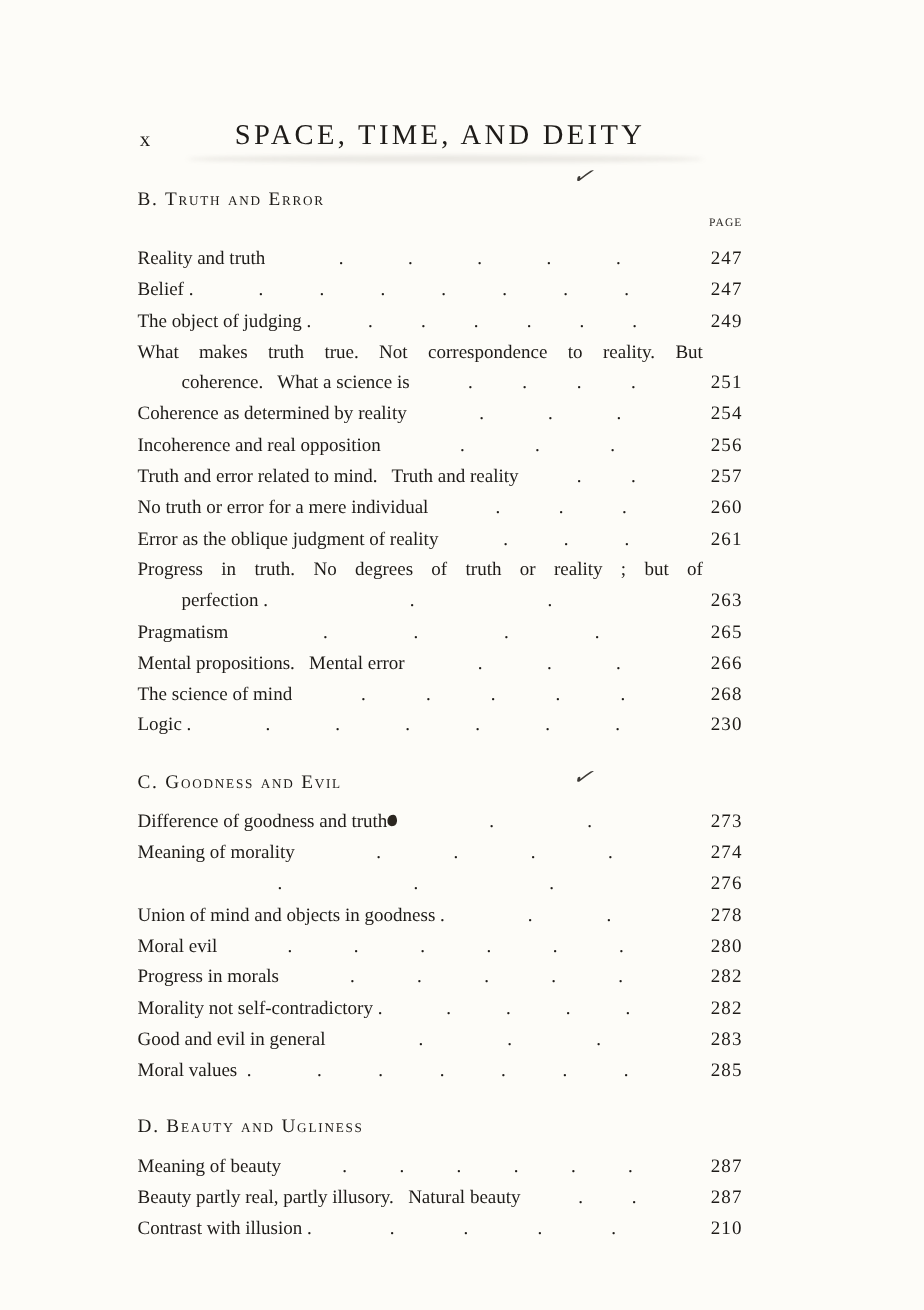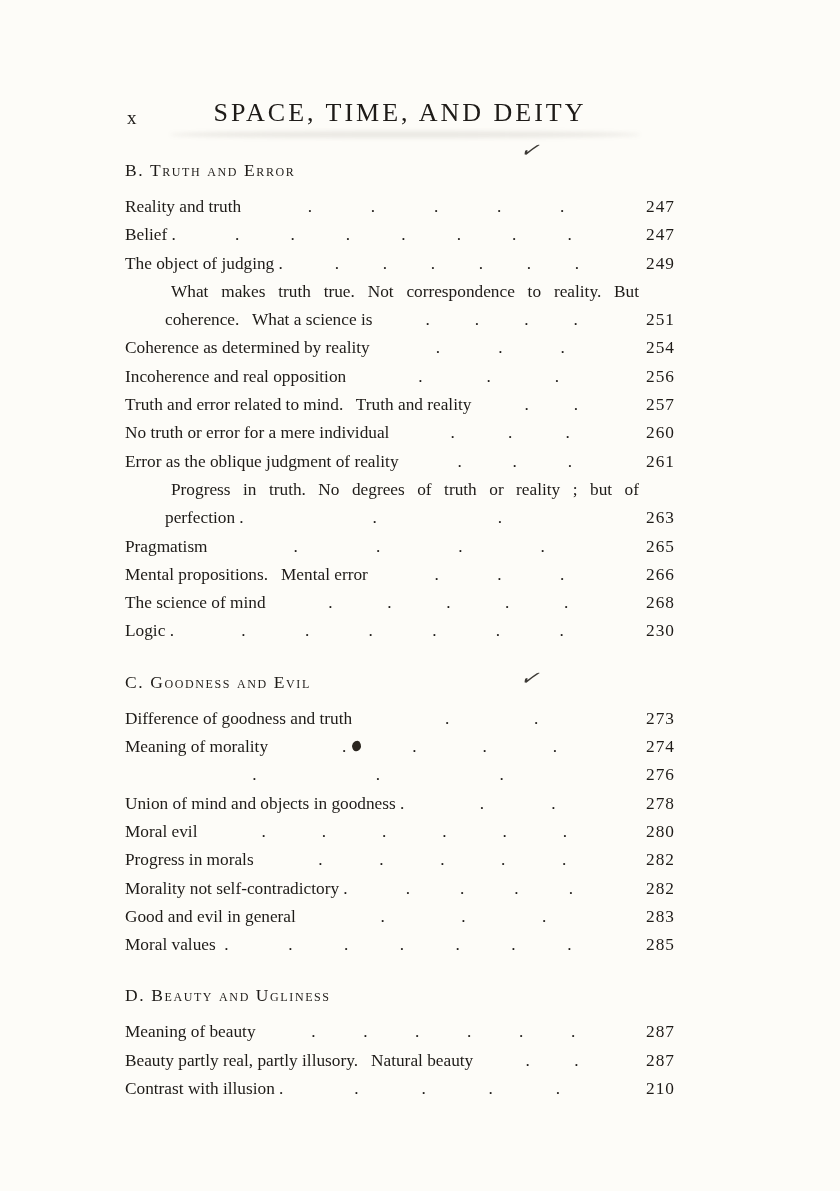--- a/index.html
+++ b/index.html
@@ -13,21 +13,21 @@
     font-family:"Liberation Serif", serif;
     color:#1e1b18;
     overflow:hidden;
   }
   
   .header{position:relative;height:36px;margin-bottom:24px;}
   .folio{position:absolute;left:2px;bottom:5px;font-size:19px;}
   .book-title{
     display:block;text-align:center;
     font-size:26px;letter-spacing:3px;
-    font-weight:normal;margin:4px;
+    font-weight:normal;margin:14px;
   }
   .smudge{
     position:absolute;left:45px;top:33px;width:470px;height:7px;
     background:rgba(110,104,92,0.13);border-radius:50%;filter:blur(2px);
     pointer-events:none;
   }
   
   .toc-section{margin-top:24px;}
   .toc-section.first{margin-top:20px;}
   .heading-row{position:relative;line-height:24px;height:24px;}
@@ -52,21 +52,20 @@
     font-size:17.3px;line-height:28.3px;height:28.3px;
   }
   .etext{white-space:pre;}
   .entry.indent{padding-left:40px;align-items:flex-end;}
   .entry.runover{
     display:block;
     text-align:justify;
     -moz-text-align-last:justify;
     text-align-last:justify;
     padding-right:36px;
-    margin-left:46px;
   }
   .entry.runover .etext{white-space:normal;}
   .dots{
     flex:1;display:flex;justify-content:space-evenly;
     padding:0 8px;min-width:14px;
   }
   .dot{display:inline-block;}
   .pg{width:44px;text-align:right;letter-spacing:1px;}
   
   .blot{
@@ -82,20 +81,21 @@
 
   <div class="header">
     <span class="folio">x</span>
     <h1 class="book-title">SPACE, TIME, AND DEITY</h1>
     <div class="smudge"></div>
   </div>
 
   <div id="sections">
       <section class="toc-section first">
         <div class="heading-row"><span class="heading">B. Truth and Error</span><span class="check check-above">✓</span></div>
+        <div class="page-label">PAGE</div>
         <div class="entries">
           <div class="entry">
             <span class="etext">Reality and truth</span>
             <span class="dots">
               <span class="dot">.</span>
               <span class="dot">.</span>
               <span class="dot">.</span>
               <span class="dot">.</span>
               <span class="dot">.</span>
             </span>

